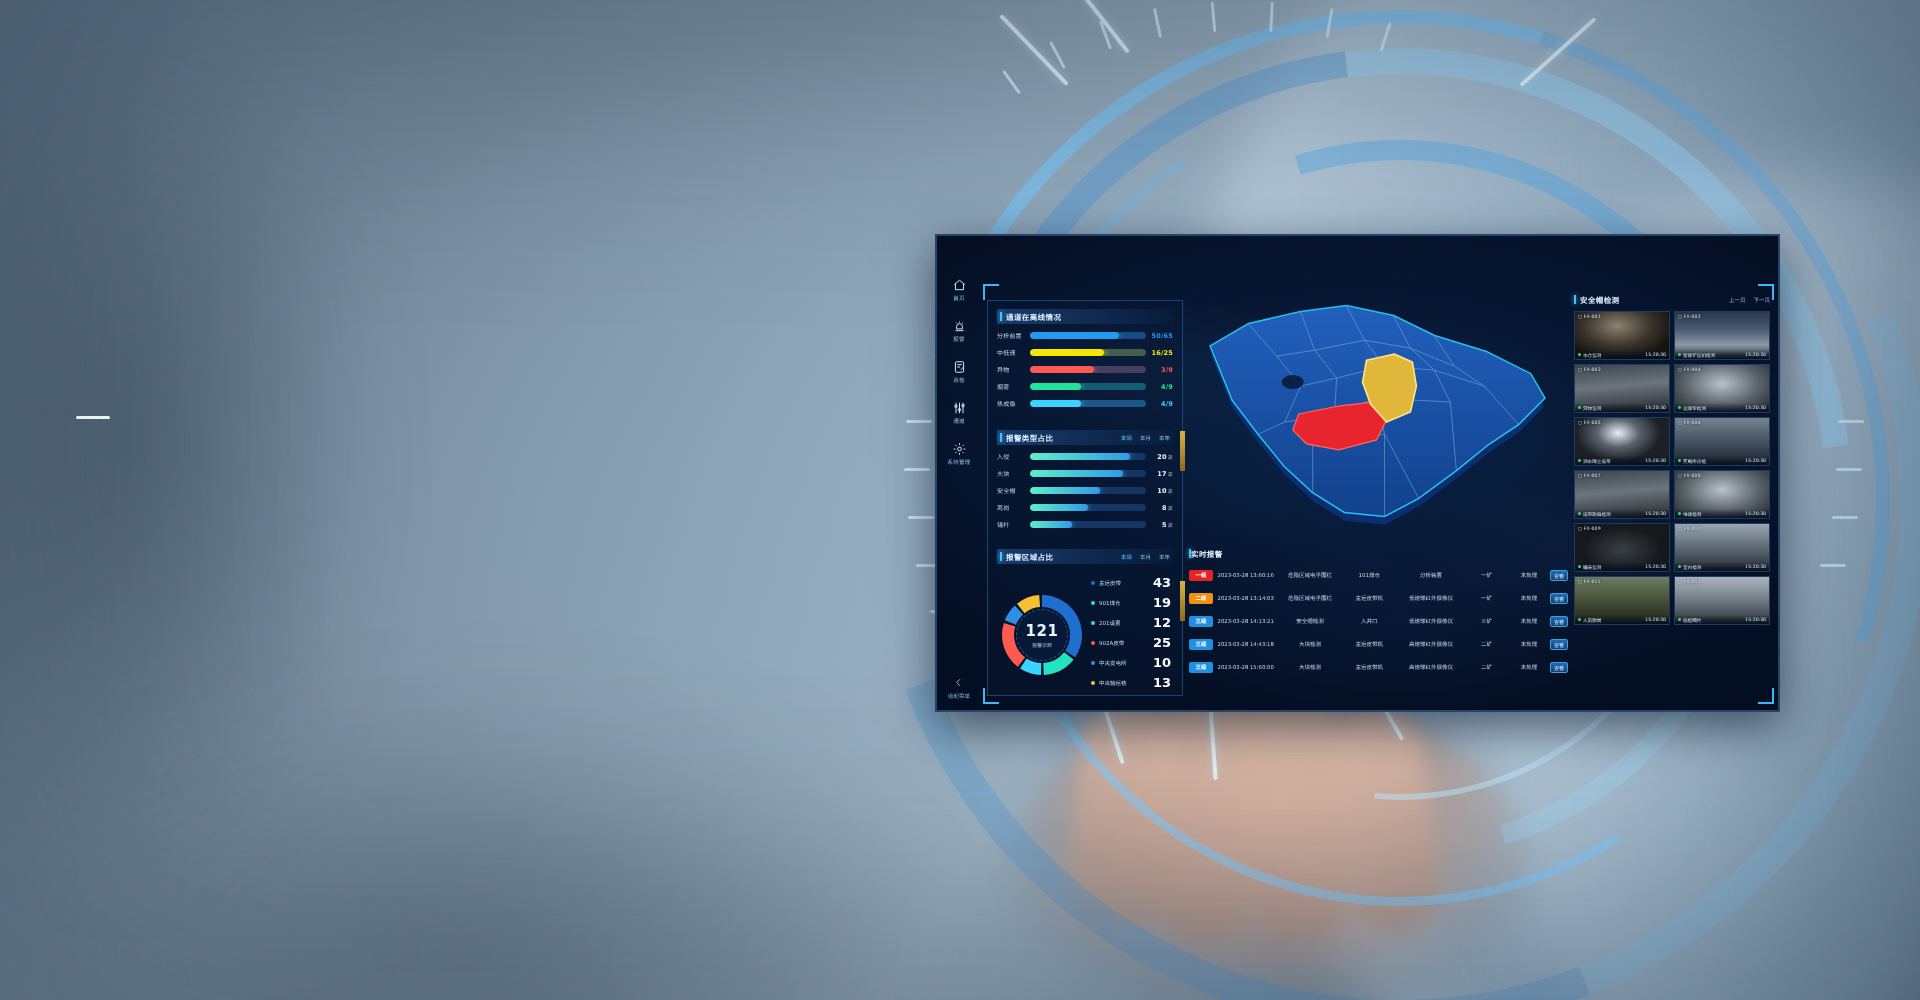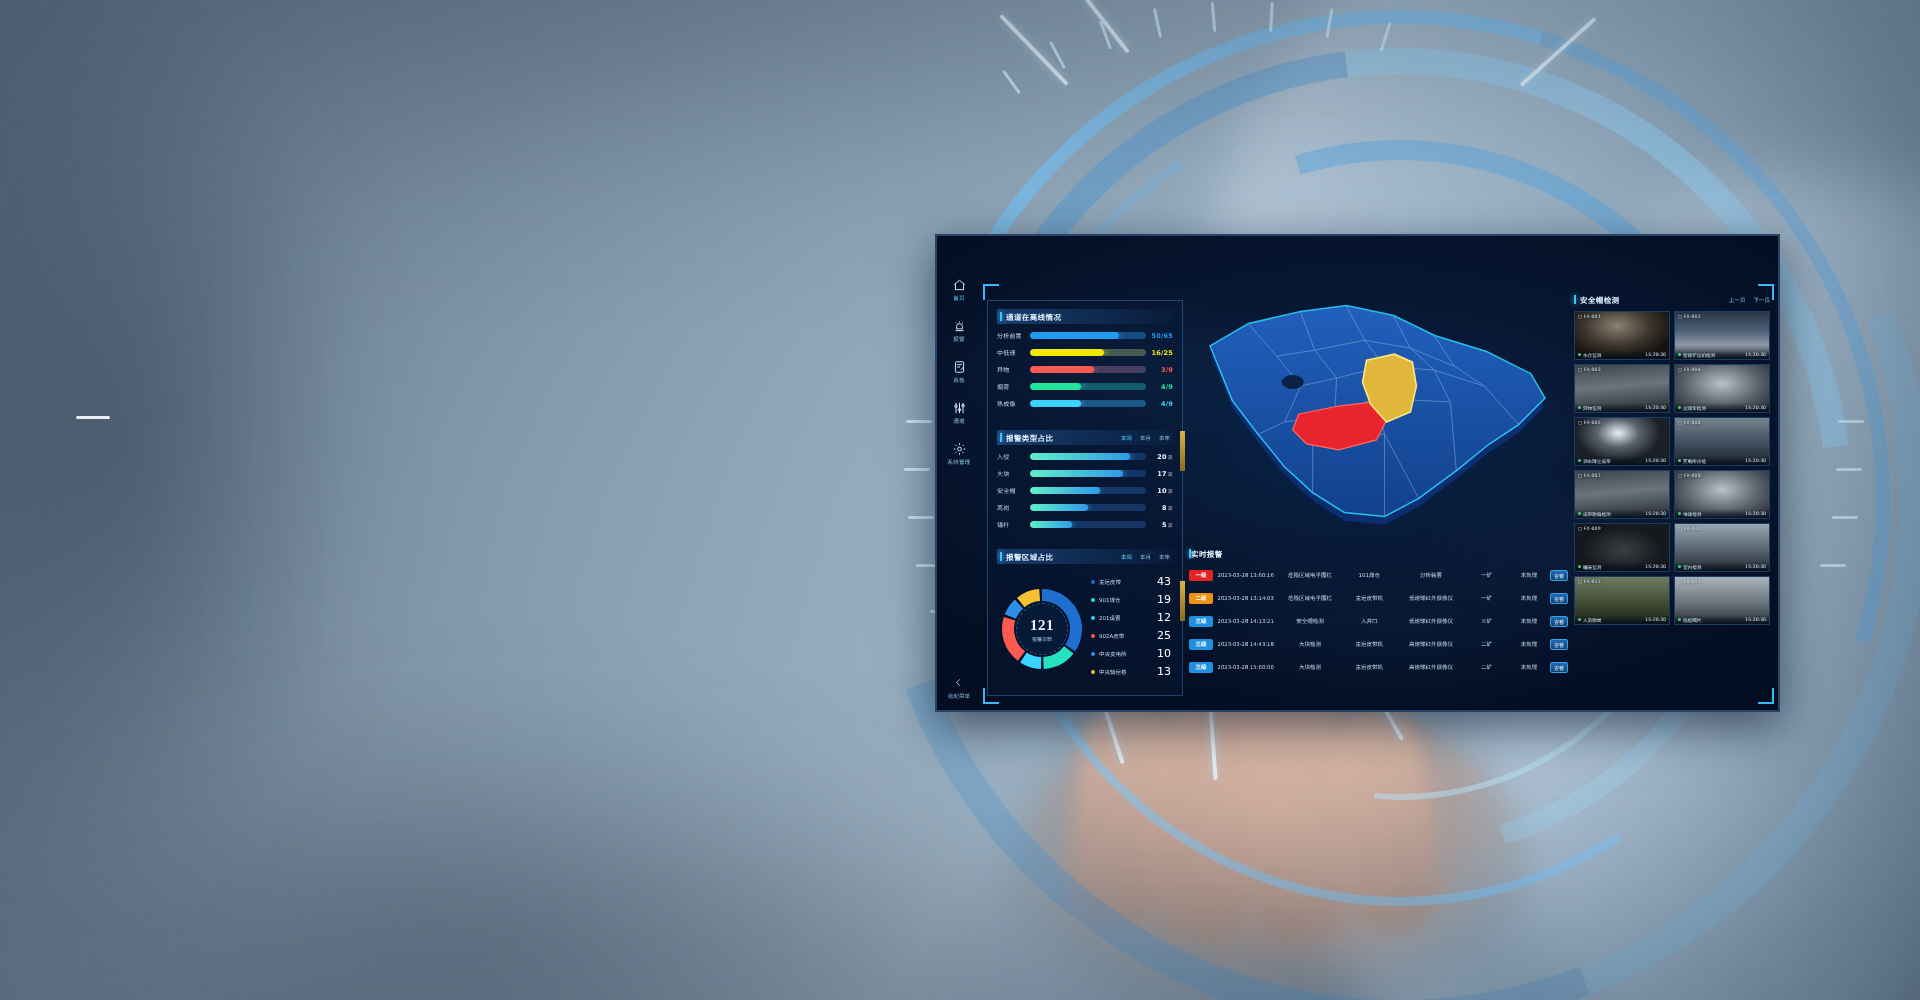--- a/index.html
+++ b/index.html
@@ -137,30 +137,30 @@
 
   .brow{display:flex;align-items:center;margin-bottom:8px;}
   .brow .nm{width:33px;font-size:6px;color:#bcd9ef;letter-spacing:.2px;}
   .track{flex:1;height:7px;border-radius:4px;background:rgba(22,60,110,.85);overflow:hidden;position:relative;}
   .fill{position:absolute;left:0;top:0;bottom:0;border-radius:4px;}
   .brow .vl{width:27px;text-align:right;font-size:6.5px;font-weight:700;letter-spacing:.2px;}
   .brow .vl .u{font-size:5px;font-weight:400;opacity:.85;margin-left:1px;}
 
   
   .donut-wrap{display:flex;align-items:center;gap:6px;padding:4px 2px 0;}
-  .donut{position:relative;width:86px;height:86px;flex:none;font-family:Liberation Serif, serif;}
+  .donut{position:relative;width:86px;height:86px;flex:none;}
   .donut .hole{position:absolute;inset:17px;border-radius:50%;background:#061a38;
     border:1px dashed rgba(90,160,220,.45);display:flex;flex-direction:column;align-items:center;justify-content:center;}
   .donut .num{font-size:15px;color:#eaf6ff;font-weight:700;letter-spacing:.5px;}
   .donut .cap{font-size:5px;color:#9dc6e4;margin-top:1px;}
   .legend{flex:1;}
   .lg{display:flex;align-items:center;margin-bottom:5px;}
   .lg .sw{width:4px;height:4px;border-radius:50%;margin-right:4px;flex:none;}
   .lg .nm{flex:1;font-size:5.5px;color:#c2dbef;}
-  .lg .v{font-size:11px;color:#fff;font-weight:400;margin-left:13px;}
+  .lg .v{font-size:13px;color:#fff;font-weight:700;margin-left:13px;}
 
   
   .mapzone{position:absolute;left:252px;top:58px;right:210px;height:250px;z-index:4;}
   .mapzone svg{width:100%;height:100%;}
 
   
   .alarm{position:absolute;left:252px;top:312px;right:210px;bottom:12px;z-index:5;}
   .alarm .hd{display:flex;align-items:center;margin-bottom:6px;}
   .alarm .hd .tx{font-size:7.5px;color:#dff0ff;font-weight:700;letter-spacing:.4px;}
   .arow{display:flex;align-items:center;height:20px;margin-bottom:3px;}

